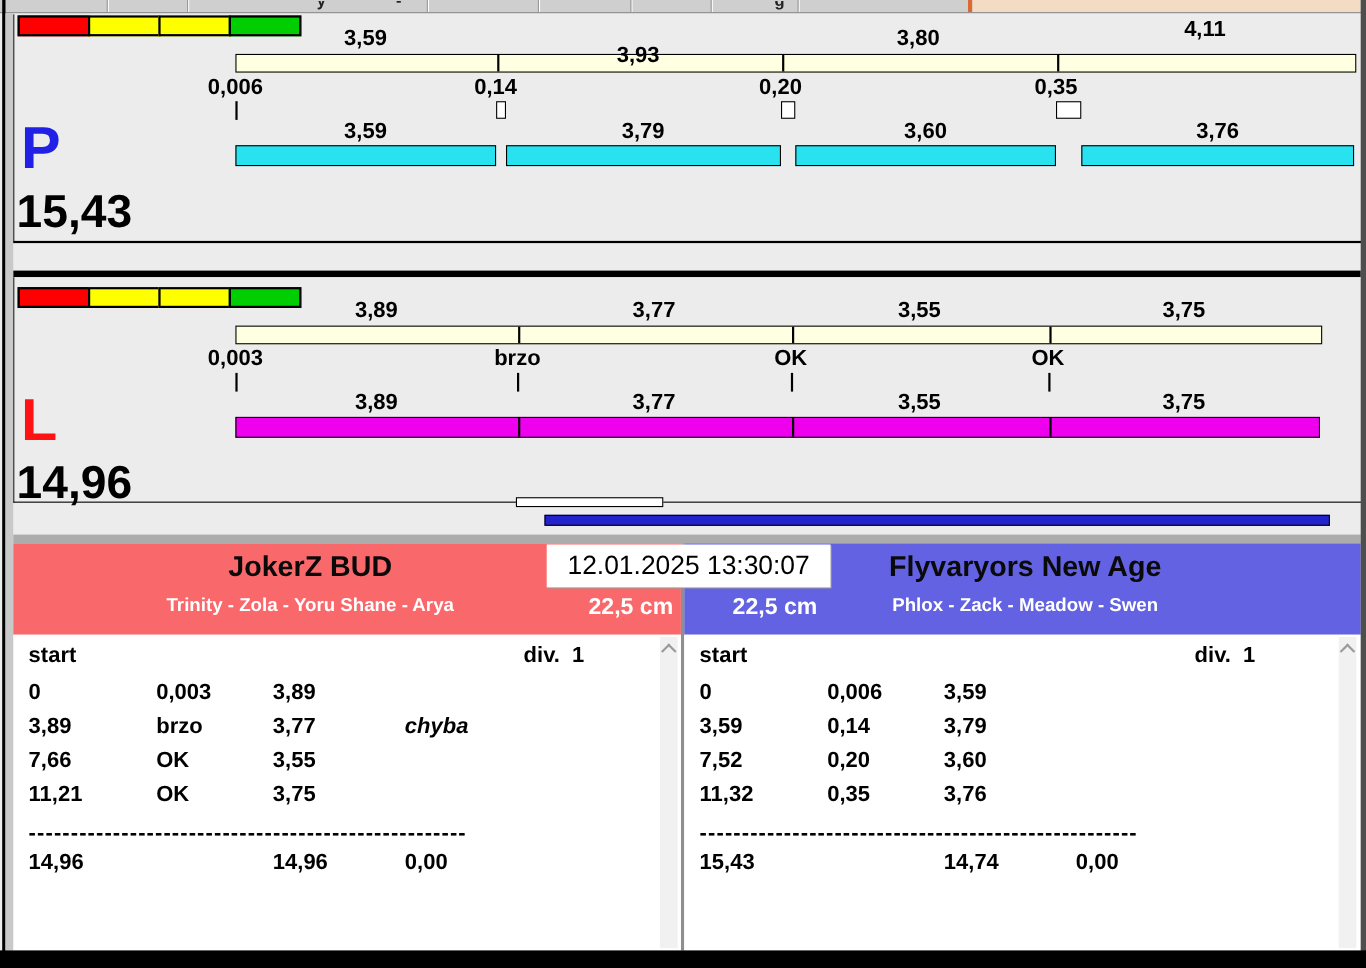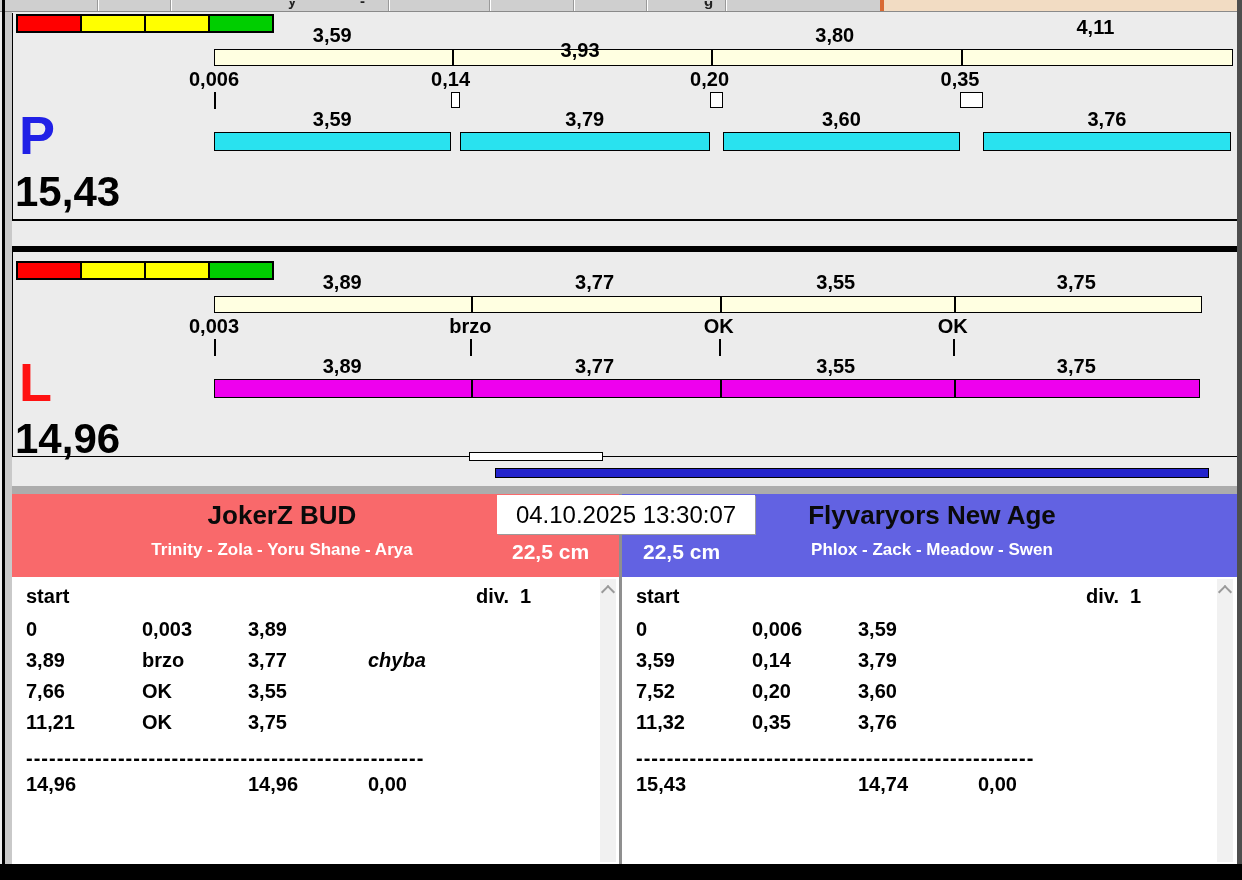--- a/index.html
+++ b/index.html
@@ -38,21 +38,21 @@
   #resultstrip{top:457px;height:29px;left:12px;width:1225px;position:absolute;}
   .whitebox{left:457px;top:-5px;width:132px;height:7px;background:#FFF;border:1px solid #000;}
   .bluebar{left:483px;top:11px;width:712px;height:8px;border:1px solid #000;}
   .grayband{left:12px;top:486px;width:1225px;height:8px;background:#ACACAC;}
   
   .hdr{top:494px;height:83px;}
   #hdr-left{left:12px;width:607px;}
   #hdr-right{left:622px;width:615px;}
   .team-name{top:6px;font-size:26px;text-align:center;color:#0a0a0a;}
   .team-dogs{top:46px;font-size:17px;text-align:center;color:#FFF;}
-  .team-cm{top:46px;width:100px;font-size:21px;text-align:left;color:#FFF;}
+  .team-cm{top:46px;width:100px;font-size:21px;text-align:right;color:#FFF;}
   .datebox{left:497px;top:495px;width:258px;height:39px;background:#FFF;z-index:5;
            font-weight:400;font-size:24px;text-align:center;line-height:39px;color:#000;
            box-shadow:1px 1px 0 #9a9a9a;}
   .vdiv{left:619px;top:494px;width:3px;height:370px;background:#8F8F8F;}
   
   .tablepane{top:577px;height:342px;background:#FFF;}
   #table-left{left:12px;width:607px;}
   #table-right{left:622px;width:615px;}
   .trow{left:0;right:0;height:24px;}
   .tcell{position:absolute;white-space:pre;font-size:20px;line-height:22px;}
@@ -172,21 +172,21 @@
   <div class="abs hdr" id="hdr-left" style="background: rgb(249, 105, 107);">
     <div class="abs team-name" style="left:0;width:540px;">JokerZ BUD</div>
     <div class="abs team-dogs" style="left:0;width:540px;">Trinity - Zola - Yoru Shane - Arya</div>
     <div class="abs team-cm" style="left:500px;">22,5 cm</div>
   </div>
   <div class="abs hdr" id="hdr-right" style="background: rgb(98, 98, 226);">
     <div class="abs team-cm" style="left:21px;">22,5 cm</div>
     <div class="abs team-name" style="left:60px;width:500px;">Flyvaryors New Age</div>
     <div class="abs team-dogs" style="left:60px;width:500px;">Phlox - Zack - Meadow - Swen</div>
   </div>
-  <div class="abs datebox">04.10.2025 13:30:07</div>
+  <div class="abs datebox">12.01.2025 13:30:07</div>
   <div class="abs vdiv"></div>
 
   <div class="abs tablepane" id="table-left">
     <div class="abs vscroll">
       <span class="chev"></span>
     </div>
   <div class="abs trow" style="top: 8px;">
         <span class="tcell" style="left: 14px;">start</span>
         <span class="tcell" style="left: 464px;">div.  1</span>
       </div>

